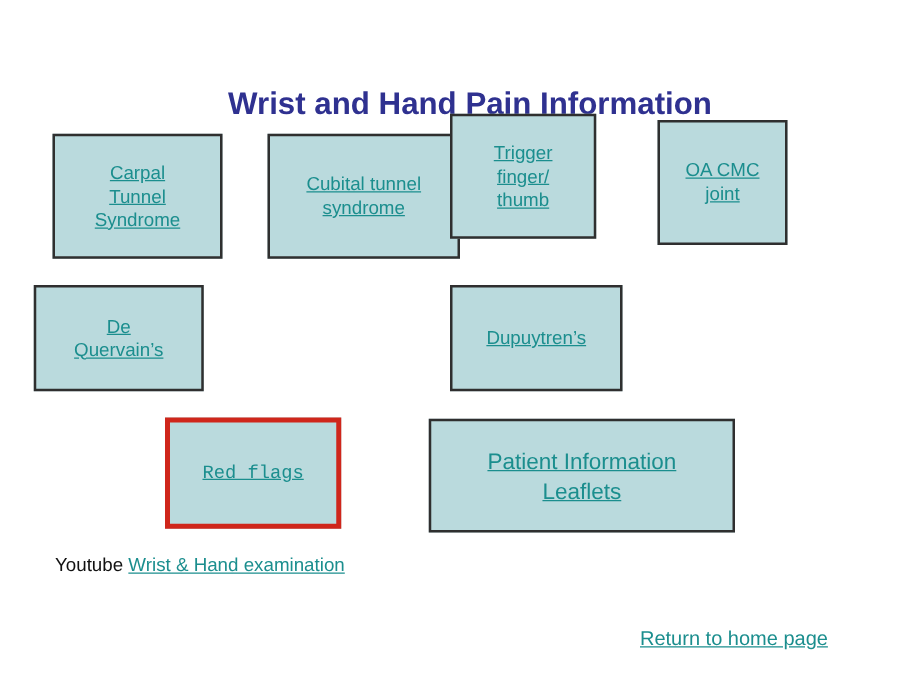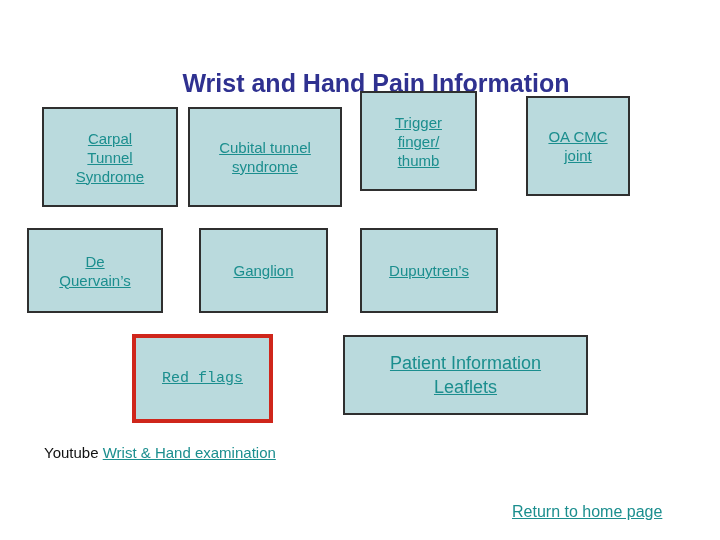--- a/index.html
+++ b/index.html
@@ -48,35 +48,35 @@
   .link {
     color: var(--link);
     text-decoration: underline;
     white-space: pre-line;
     font-size: 15px;
     line-height: 19px;
     cursor: pointer;
   }
   
   .b1 { left: 42px;  top: 107px; width: 136px; height: 100px; }
-  .b2 { left: 188px; top: 107px; width: 154px; height: 100px; }
+  .b2 { left: 214px; top: 107px; width: 154px; height: 100px; }
   .b3 { left: 360px; top: 91px; width: 117px; height: 100px; }
   .b4 { left: 526px; top: 96px; width: 104px; height: 100px; align-items: center; }
   
   .b5 { left: 27px;  top: 228px; width: 136px; height: 85px; }
   .b6 { left: 199px; top: 228px; width: 129px; height: 85px; }
   .b7 { left: 360px; top: 228px; width: 138px; height: 85px; }
   .b8 { left: 526px; top: 228px; width: 130px; height: 85px; }
   
   .b9 {
     left: 132px; top: 334px; width: 141px; height: 89px;
     border: 4px solid var(--red_border);
     font-family: Liberation Mono, monospace;
   }
-  .b10 { left: 343px; top: 335px; width: 245px; height: 80px; }
+  .b10 { left: 343px; top: 335px; width: 245px; height: 91px; }
   .b10 .link { font-size: 18px; line-height: 24px; }
 
   .youtube-line {
     position: absolute;
     left: 44px;
     top: 443px;
     font-size: 15px;
     color: var(--text);
     margin: 0;
   }
@@ -114,23 +114,20 @@
   </div>
   <div class="box b4">
     <span class="link">OA CMC
 joint</span>
   </div>
 
   <div class="box b5">
     <span class="link">De
 Quervain’s</span>
   </div>
-  <div class="box b6">
-    <span class="link">Ganglion</span>
-  </div>
   <div class="box b7">
     <span class="link">Dupuytren’s</span>
   </div>
 
   <div class="box b9">
     <span class="link">Red flags</span>
   </div>
   <div class="box b10">
     <span class="link">Patient Information
 Leaflets</span>

